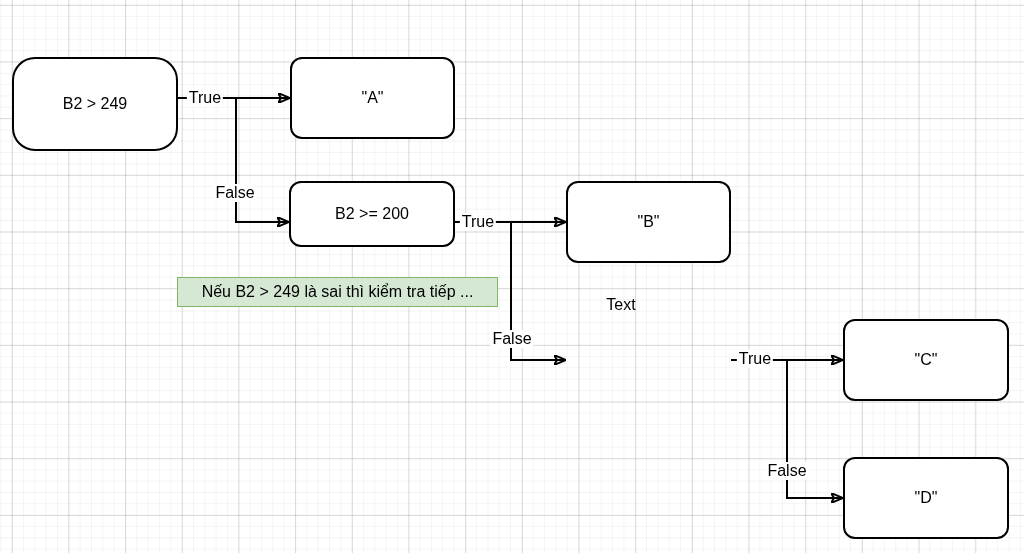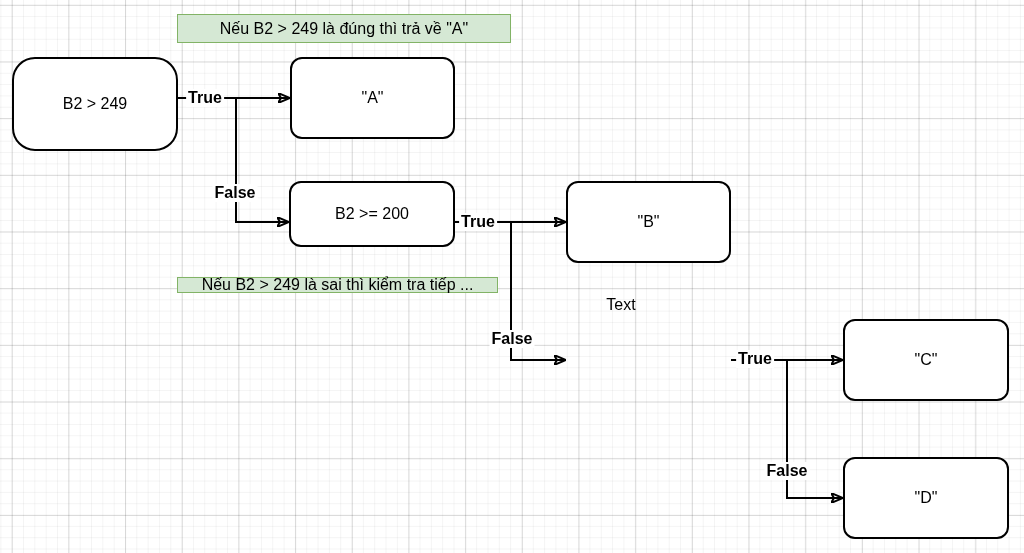--- a/index.html
+++ b/index.html
@@ -58,21 +58,20 @@
     white-space: nowrap;
   }
   .edge-label {
     position: absolute;
     transform: translate(-50%, -50%);
     background: #ffffff;
     padding: 1px 2px;
     font-size: 16px;
     line-height: 1;
     white-space: nowrap;
-    font-weight: bold;
   }
   .free-label {
     position: absolute;
     transform: translate(-50%, -50%);
     font-size: 16px;
     line-height: 1;
     white-space: nowrap;
   }
 </style>
 </head>
@@ -87,23 +86,22 @@
       </marker>
     </defs>
     <path d="M178,98 H289" marker-end="url(#arw)"></path>
     <path d="M236,98 V222 H288" marker-end="url(#arw)"></path>
     <path d="M455,222 H565" marker-end="url(#arw)"></path>
     <path d="M511,222 V360 H565" marker-end="url(#arw)"></path>
     <path d="M731,360 H842" marker-end="url(#arw)"></path>
     <path d="M787,360 V498 H842" marker-end="url(#arw)"></path>
   </svg>
 
-  <div class="note" style="left:177px; top:14px; width:334px; height:29px;">Nếu B2 &gt; 249 là đúng thì trả về "A"</div>
 
-  <div class="note" style="left:177px; top:277px; width:321px; height:16px;">Nếu B2 &gt; 249 là sai thì kiểm tra tiếp ...</div>
+  <div class="note" style="left:177px; top:277px; width:321px; height:30px;">Nếu B2 &gt; 249 là sai thì kiểm tra tiếp ...</div>
 
   <div class="node" style="left:12px; top:57px; width:166px; height:94px;border-radius:23px;">B2 &gt; 249</div>
 
   <div class="node" style="left:290px; top:57px; width:165px; height:82px;">"A"</div>
 
   <div class="node" style="left:289px; top:181px; width:166px; height:66px;">B2 &gt;= 200</div>
 
   <div class="node" style="left:566px; top:181px; width:165px; height:82px;">"B"</div>
 
   <div class="free-label" style="left:621px; top:305px;">Text</div>

